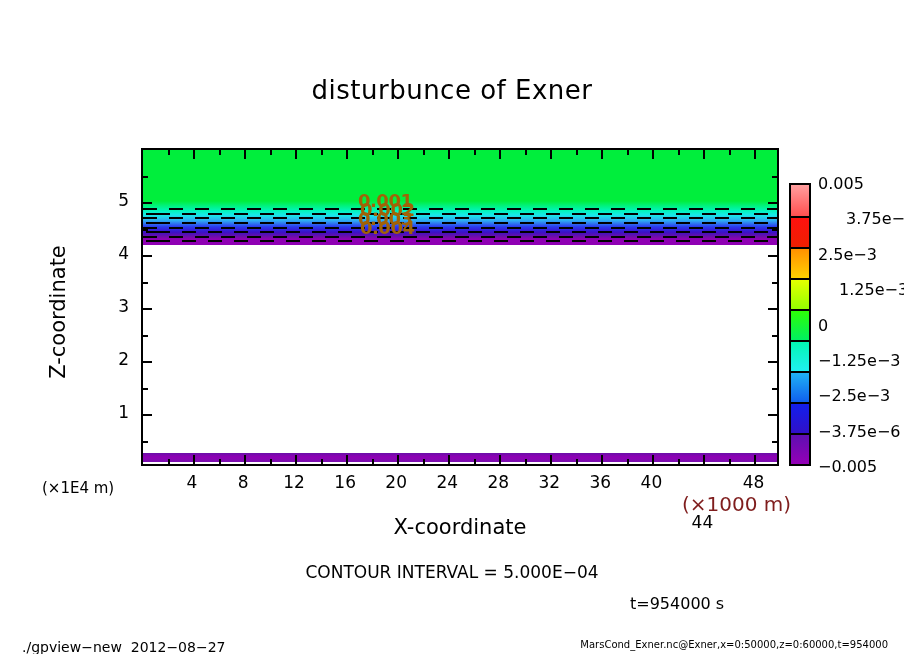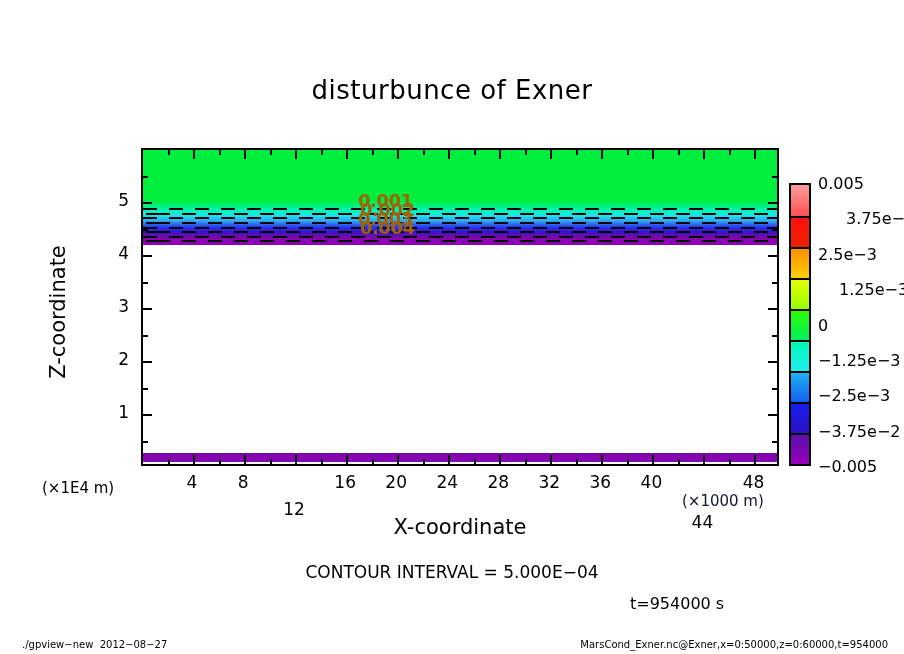--- a/index.html
+++ b/index.html
@@ -211,23 +211,23 @@
     top: 479px;
     font-size: 15px;
     font-family: "DejaVu Sans", sans-serif;
     color: #000000;
     white-space: pre;
   }
   #xaxis-unit {
     position: absolute;
     left: 682px;
     top: 492px;
-    font-size: 15px;
-    font-family: "DejaVu Sans", sans-serif;
-    color: #0f172a;
+    font-size: 20px;
+    font-family: "DejaVu Sans", sans-serif;
+    color: #7f1d1d;
     white-space: pre;
   }
 
   
   #colorbar {
     position: absolute;
     left: 789px;
     top: 183px;
     width: 22px;
     height: 283px;
@@ -288,21 +288,21 @@
     top: 594px;
     font-size: 16px;
     font-family: "DejaVu Sans", sans-serif;
     color: #000000;
     white-space: pre;
   }
   #footer-left {
     position: absolute;
     left: 22px;
     top: 639px;
-    font-size: 10px;
+    font-size: 14px;
     font-family: "DejaVu Sans", sans-serif;
     color: #000000;
     white-space: pre;
   }
   #footer-right {
     position: absolute;
     right: 16px;
     top: 639px;
     font-size: 10px;
     font-family: "DejaVu Sans", sans-serif;
@@ -405,21 +405,21 @@
       <div class="tick-y minor" style="top: 78.5px;"></div>
       <div class="tick-y-right minor" style="top: 78.5px;"></div>
       <div class="tick-y minor" style="top: 25.5px;"></div>
       <div class="tick-y-right minor" style="top: 25.5px;"></div>
     </div>
 </div>
 
 <div id="xtick-labels">
     <div class="xtick-label" style="left: 192.04px;">4</div>
     <div class="xtick-label" style="left: 243.08px;">8</div>
-    <div class="xtick-label" style="left: 294.12px; margin-top: 27px;">12</div>
+    <div class="xtick-label" style="left: 294.12px;">12</div>
     <div class="xtick-label" style="left: 345.16px;">16</div>
     <div class="xtick-label" style="left: 396.2px;">20</div>
     <div class="xtick-label" style="left: 447.24px;">24</div>
     <div class="xtick-label" style="left: 498.28px;">28</div>
     <div class="xtick-label" style="left: 549.32px;">32</div>
     <div class="xtick-label" style="left: 600.36px;">36</div>
     <div class="xtick-label" style="left: 651.4px;">40</div>
     <div class="xtick-label" style="left: 702.44px; margin-top: 40px;">44</div>
     <div class="xtick-label" style="left: 753.48px;">48</div>
   </div>
@@ -447,20 +447,20 @@
     <div class="cbar-div" style="top: 88.8889%;"></div>
   </div>
 <div id="colorbar-labels">
     <div class="cbar-label" style="top: 183px;">0.005</div>
     <div class="cbar-label" style="top: 218.375px; margin-left: 28px;">3.75e−3</div>
     <div class="cbar-label" style="top: 253.75px;">2.5e−3</div>
     <div class="cbar-label" style="top: 289.125px; margin-left: 21px;">1.25e−3</div>
     <div class="cbar-label" style="top: 324.5px;">0</div>
     <div class="cbar-label" style="top: 359.875px;">−1.25e−3</div>
     <div class="cbar-label" style="top: 395.25px;">−2.5e−3</div>
-    <div class="cbar-label" style="top: 430.625px;">−3.75e−2</div>
+    <div class="cbar-label" style="top: 430.625px;">−3.75e−6</div>
     <div class="cbar-label" style="top: 466px;">−0.005</div>
   </div>
 
 <div id="contour-interval">CONTOUR INTERVAL = 5.000E−04</div>
 <div id="time-stamp">t=954000 s</div>
 <div id="footer-left">./gpview−new  2012−08−27</div>
 <div id="footer-right">MarsCond_Exner.nc@Exner,x=0:50000,z=0:60000,t=954000</div>
 
 </body></html>

